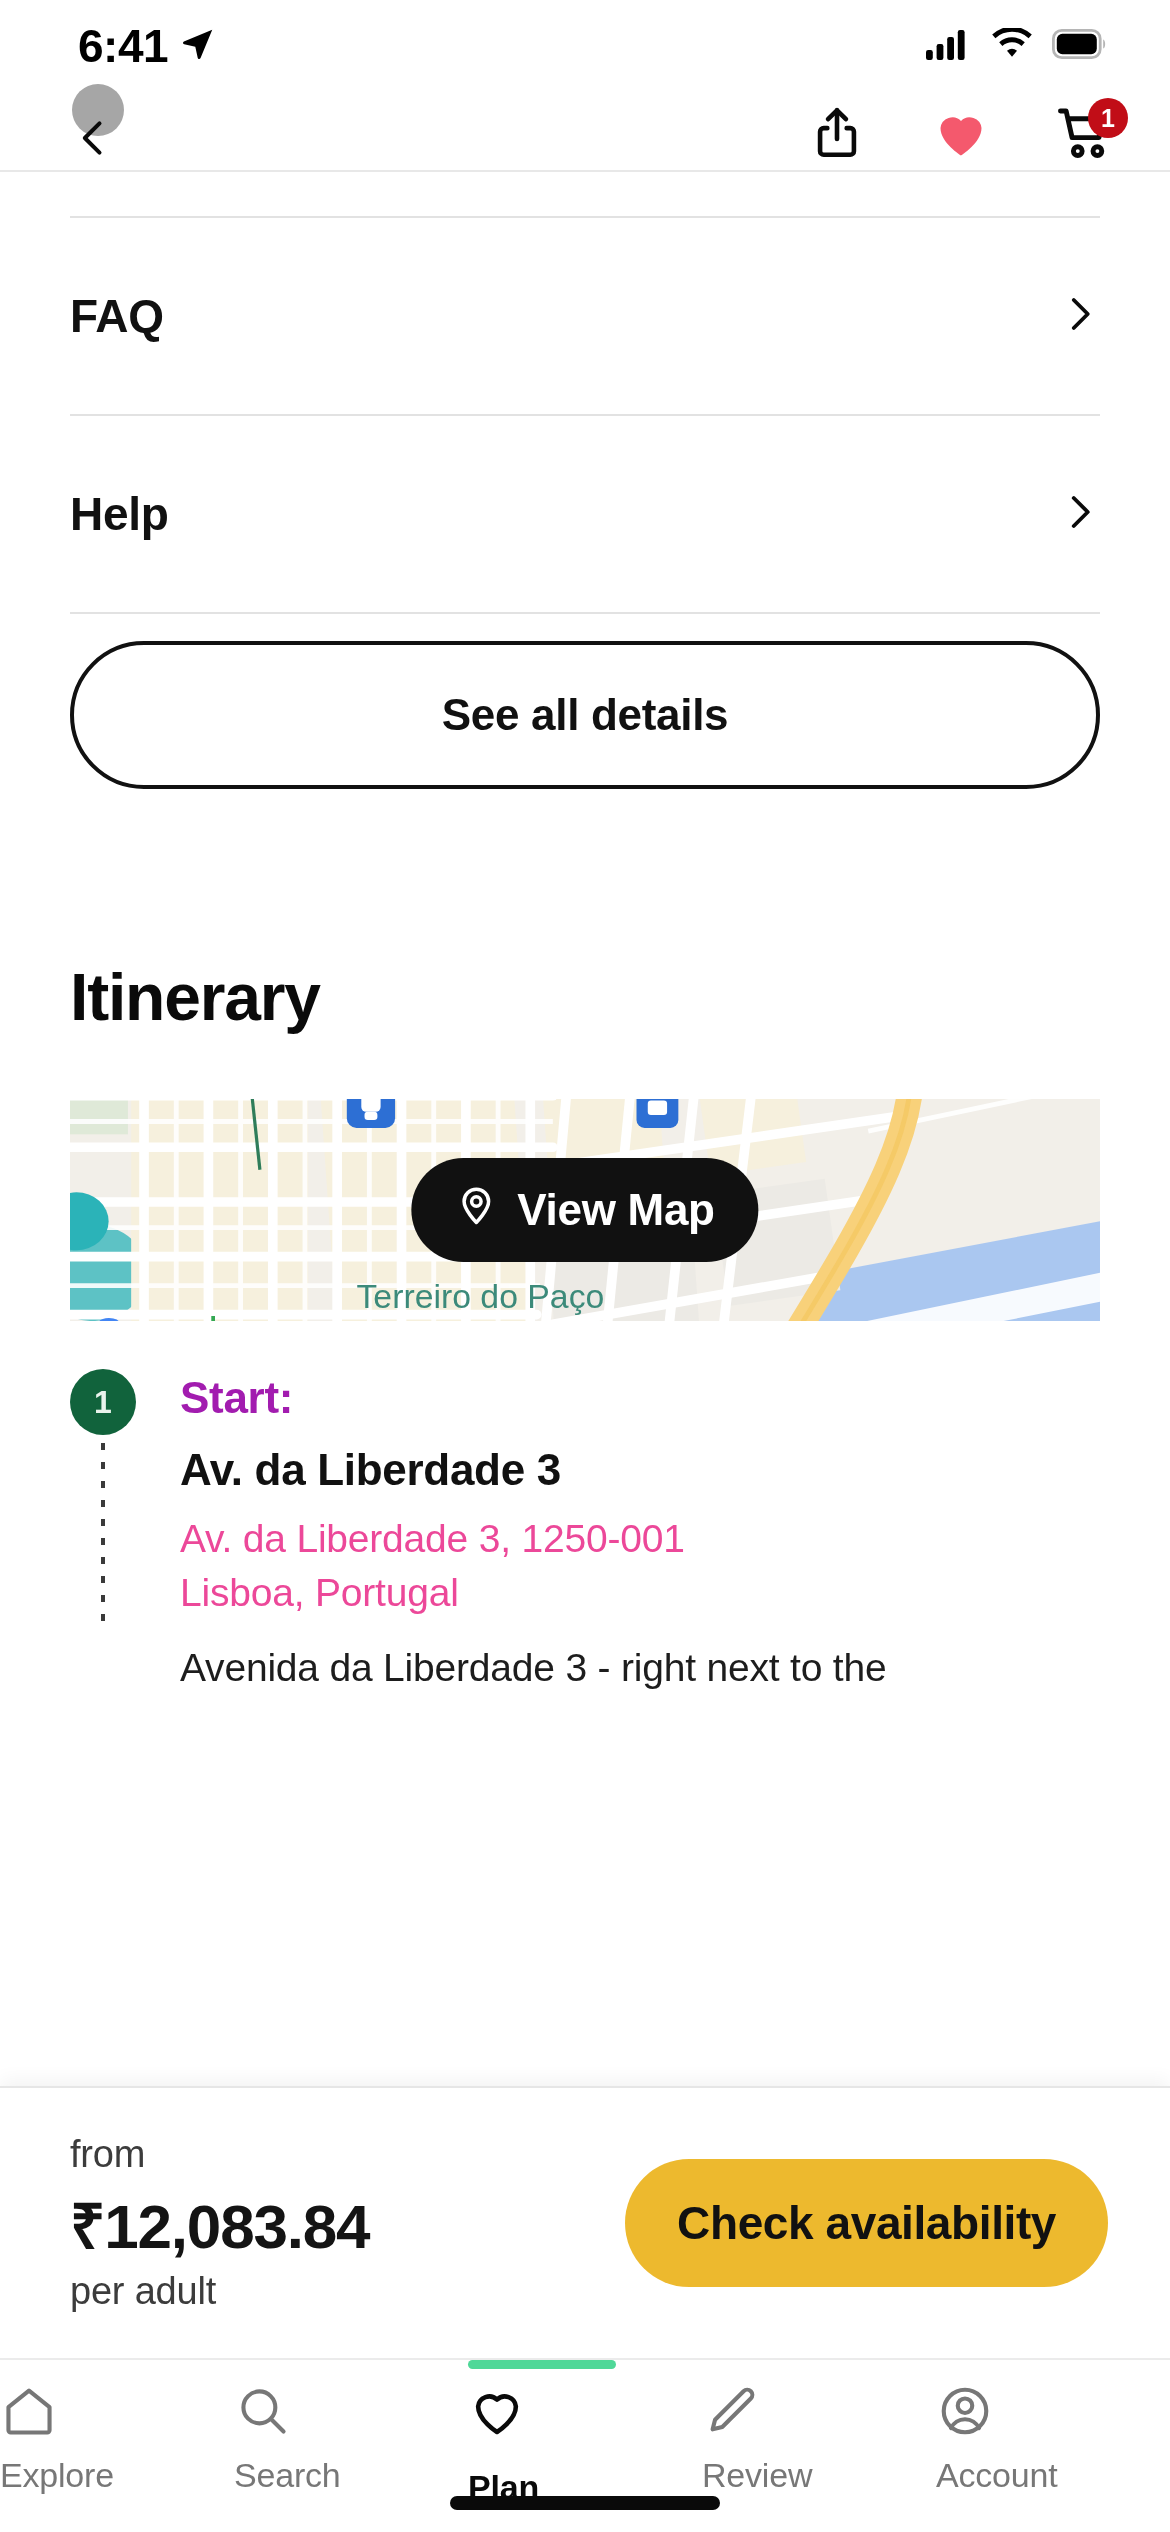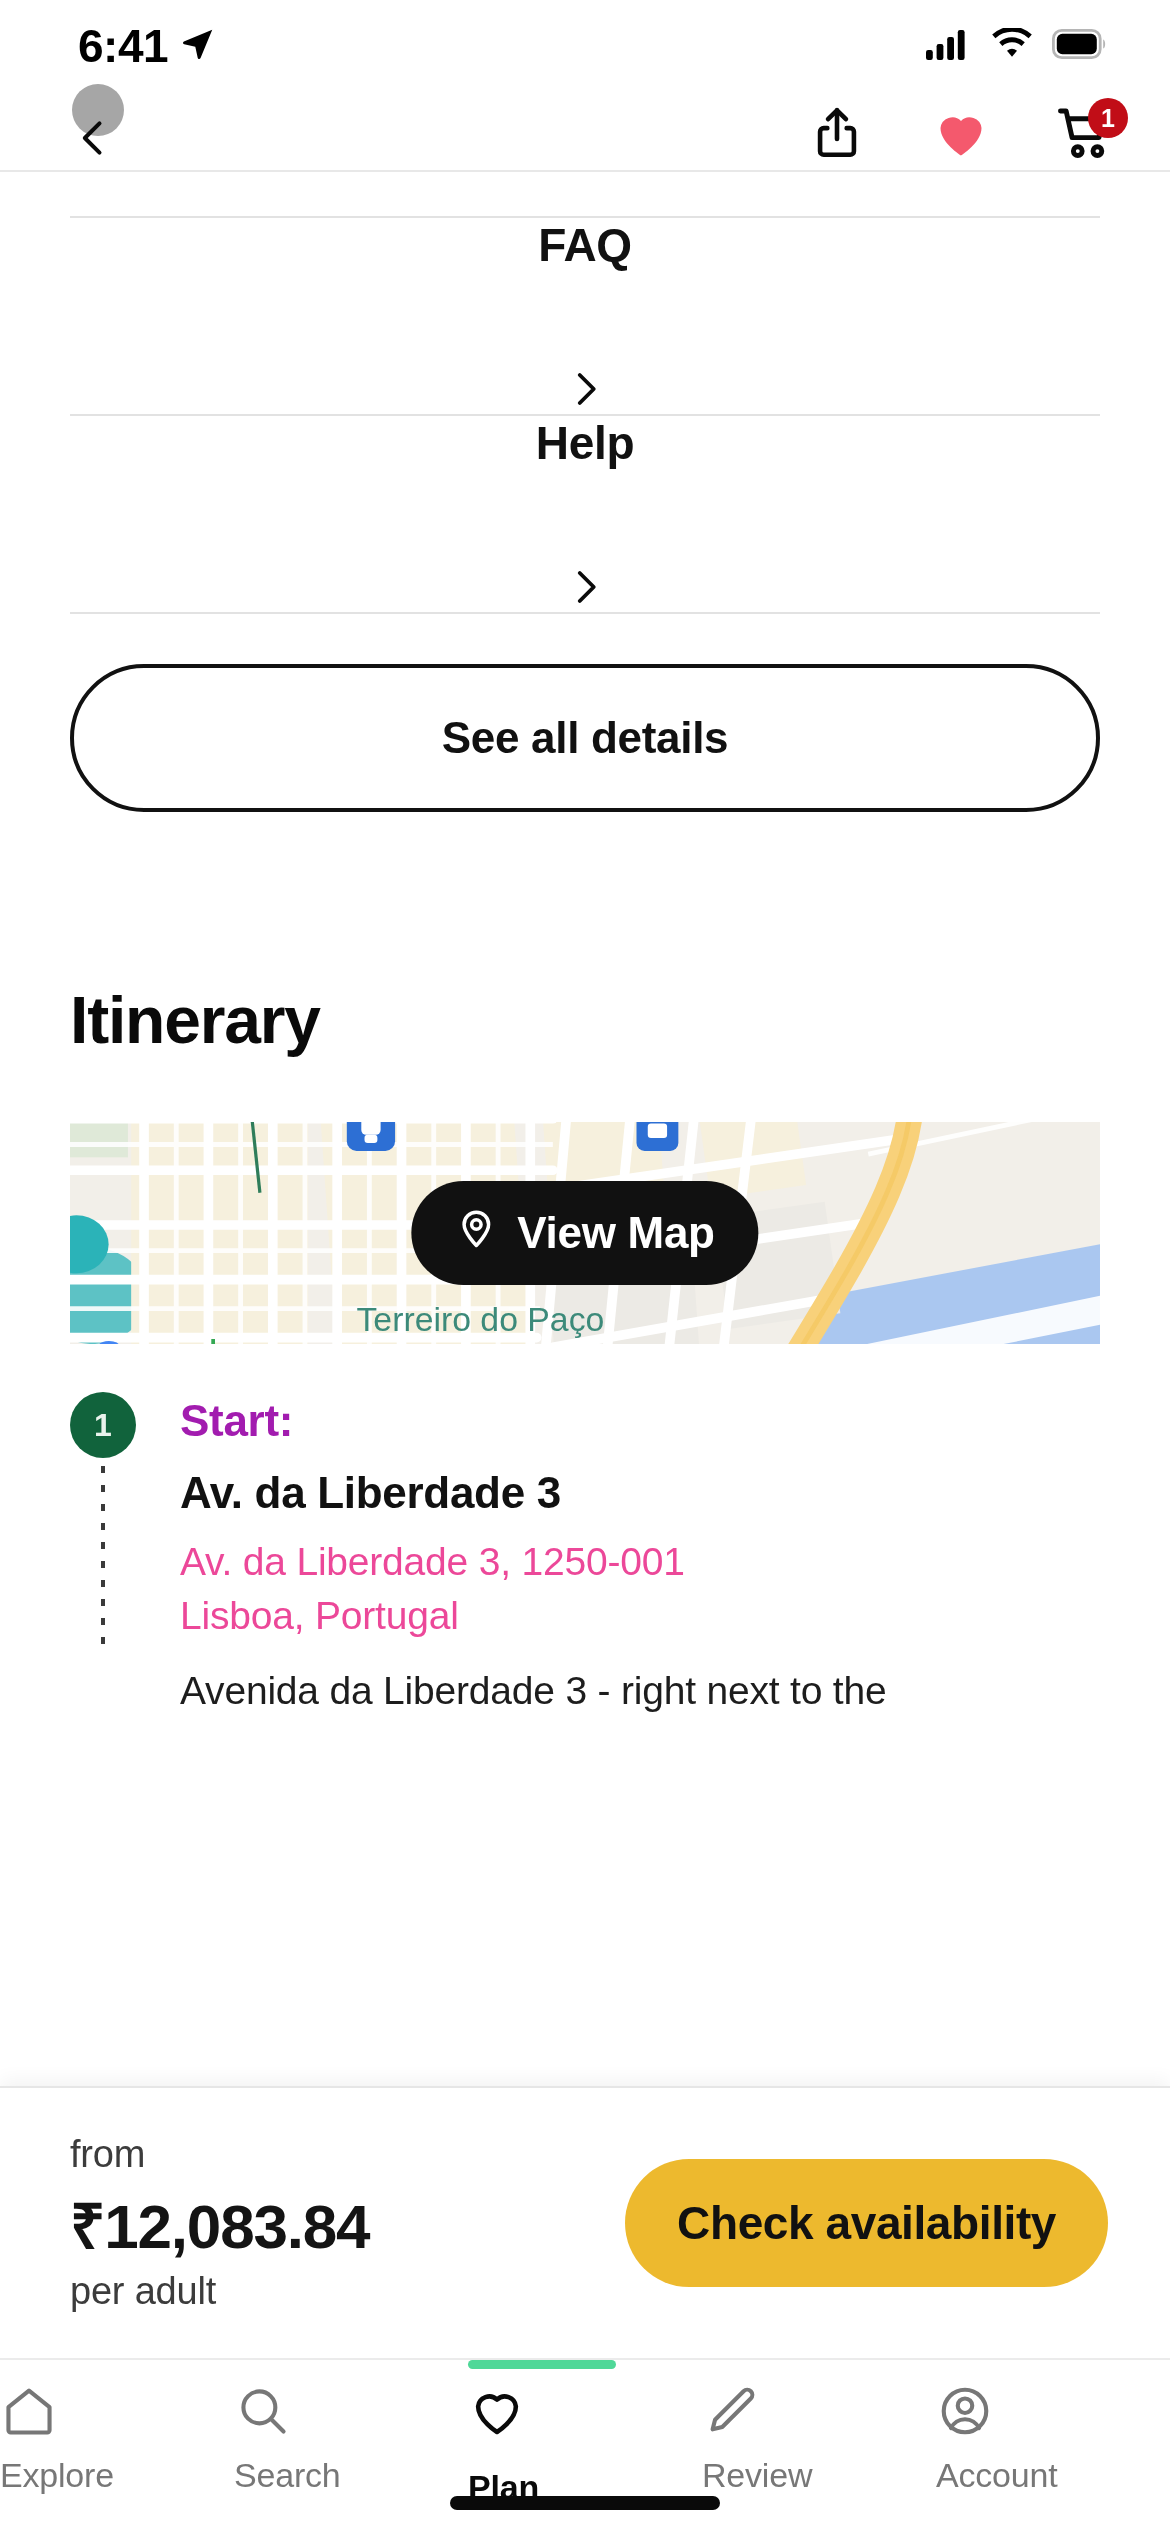--- a/index.html
+++ b/index.html
@@ -52,25 +52,25 @@
     padding: 0 8px;
   }
 
   
   .content { position: absolute; top: 174px; left: 0; width: 1170px; }
 
   .rule { height: 2px; background: #e2e2e2; margin: 0 70px; }
 
   .list-row {
     height: 196px; margin: 0 70px;
-    display: flex; align-items: center; justify-content: space-between; flex-direction: column;
+    display: flex; align-items: center; justify-content: space-between;
   }
   .list-row-label { font-size: 46px; font-weight: 700; color: #111; letter-spacing: -0.3px; }
 
-  .details-wrap { padding: 50px 70px 0; }
+  .details-wrap { padding: 27px 70px 0; }
   .details-btn {
     width: 100%; height: 148px;
     border: 4px solid #111; border-radius: 80px;
     background: #fff; color: #111;
     font-family: "Liberation Sans", sans-serif;
     font-size: 44px; font-weight: 700; letter-spacing: -0.3px;
     display: flex; align-items: center; justify-content: center;
     cursor: pointer;
   }
 

